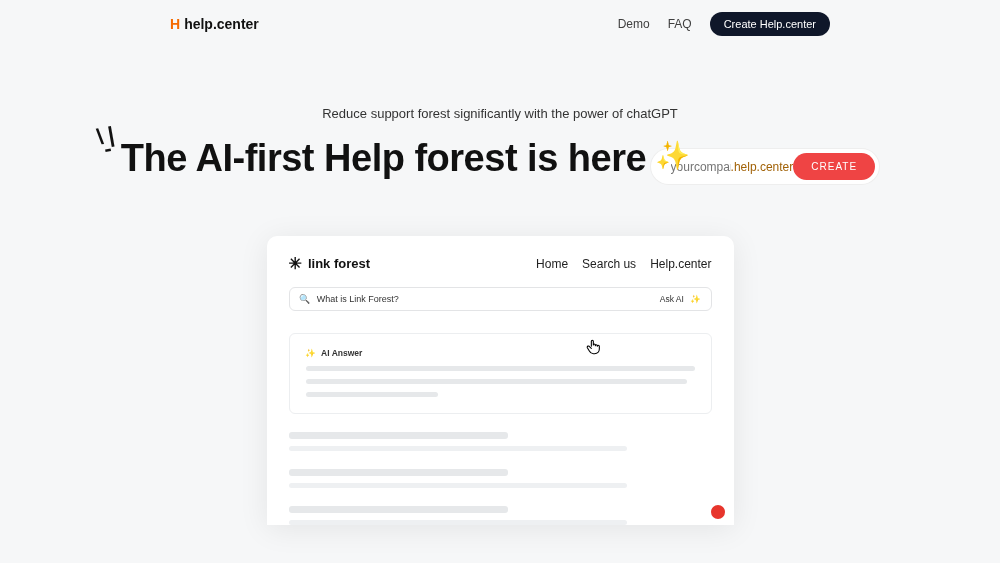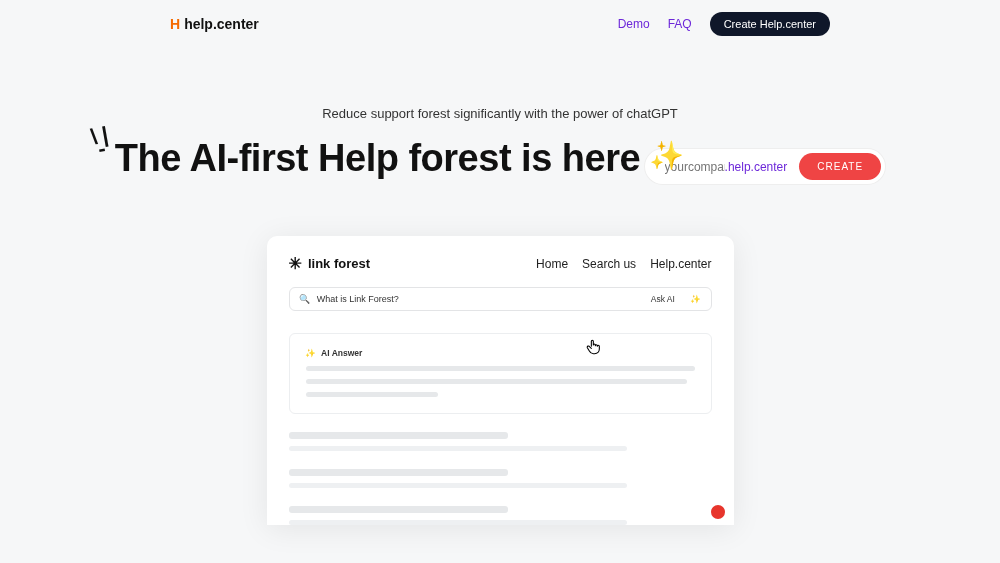--- a/index.html
+++ b/index.html
@@ -19,21 +19,21 @@
     .logo {
       display: flex;
       align-items: center;
       gap: 4px;
       font-weight: 700;
       font-size: 14px;
       color: #111;
     }
     .logo-mark { color: #f56a00; font-weight: 900; font-size: 14px; }
     nav { display: flex; align-items: center; gap: 18px; }
-    nav a { text-decoration: none; color: #6d28d9; font-size: 12px; }
+    nav a { text-decoration: none; color: #404040; font-size: 12px; }
     .create-btn {
       background: #0f172a; color: #fff; border-radius: 16px;
       padding: 6px 14px; font-size: 11px; text-decoration: none;
     }
     .hero { text-align: center; margin-top: 58px; position: relative; }
     .tagline { font-size: 13px; color: #333; }
     .tagline-bold { font-weight: 400; text-align: center; }
     .headline {
       font-size: 38px; font-weight: 800; color: #111;
       margin-top: 10px; letter-spacing: -0.5px;
@@ -47,21 +47,21 @@
     .sparkle { position: absolute; right: -44px; top: 2px; font-size: 28px; }
     .form-wrap {
       margin-top: 28px; display: inline-flex; align-items: center;
       background: #fff; border-radius: 30px; padding: 4px 4px 4px 20px;
       box-shadow: 0 0 0 1px #eee;
     }
     .form-wrap input {
       border: none; outline: none; font-size: 12px; width: 60px;
       color: #888; background: transparent; text-align: right;
     }
-    .suffix { font-size: 12px; color: #6d28d9; padding-right: 12px; }
+    .suffix { font-size: 12px; color: #a16207; padding-right: 0; }
     .submit {
       background: #ef4444; color: #fff; border: none;
       border-radius: 30px; padding: 8px 18px;
       font-size: 10px; letter-spacing: 1px; font-weight: 500;
     }
     .preview {
       width: 467px; margin: 52px auto 0 auto;
       background: #fff; border-radius: 10px 10px 0 0;
       box-shadow: 0 4px 30px rgba(0,0,0,0.08);
       padding: 18px 22px 0 22px;
@@ -71,21 +71,21 @@
     .lf-mark { font-size: 16px; }
     .preview-nav { display: flex; gap: 14px; font-size: 12px; color: #222; }
     .search-bar {
       margin-top: 14px; display: flex; align-items: center;
       border: 1px solid #e3e4e6; border-radius: 6px;
       padding: 6px 10px; font-size: 9px; color: #333;
       justify-content: space-between;
     }
     .search-left { display: flex; align-items: center; gap: 6px; }
     .search-icon { font-size: 9px; color: #666; }
-    .ask-ai { display: flex; align-items: center; gap: 15px; font-size: 8.5px; color: #333; }
+    .ask-ai { display: flex; align-items: center; gap: 6px; font-size: 8.5px; color: #333; }
     .ai-card {
       margin-top: 22px; border: 1px solid #eceef0; border-radius: 6px;
       padding: 14px 16px 16px 16px; position: relative;
     }
     .ai-label { font-size: 8.5px; color: #333; display: flex; align-items: center; gap: 5px; font-weight: 600; }
     .cursor-hand {
       position: absolute; left: 296px; top: 4px;
       font-size: 14px; color: #000;
     }
     .skeleton { background: #e6e8ea; border-radius: 3px; height: 5px; margin-top: 8px; }

